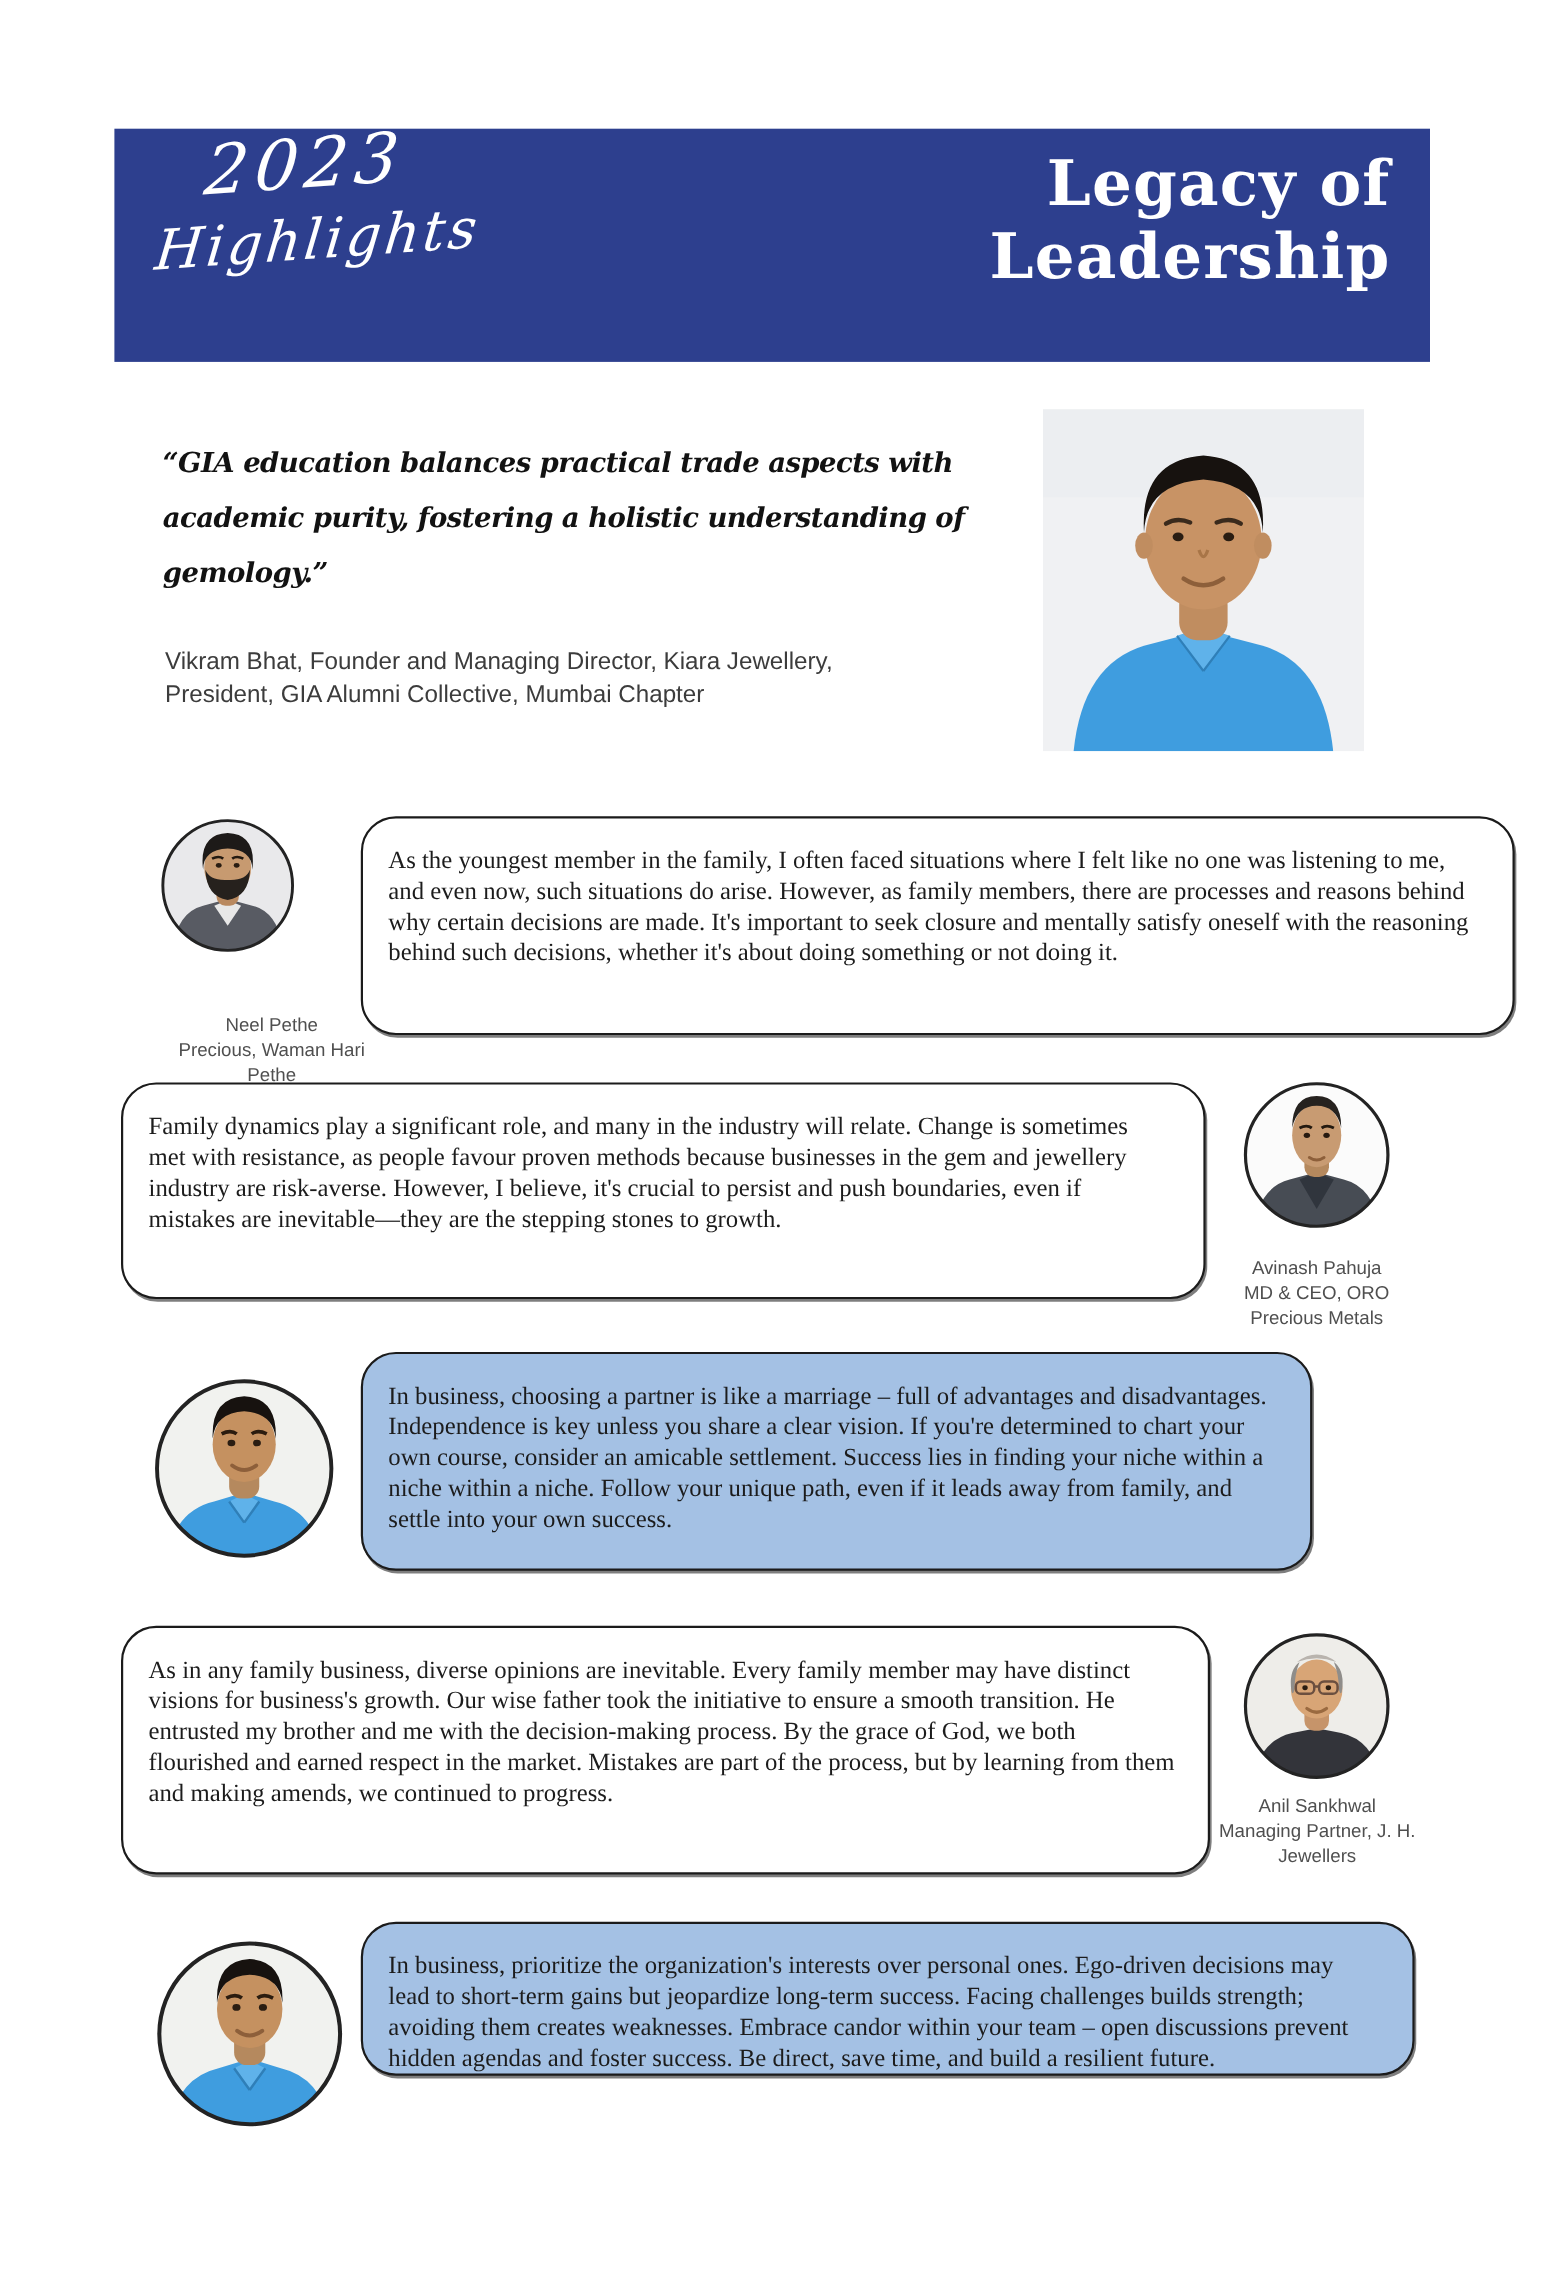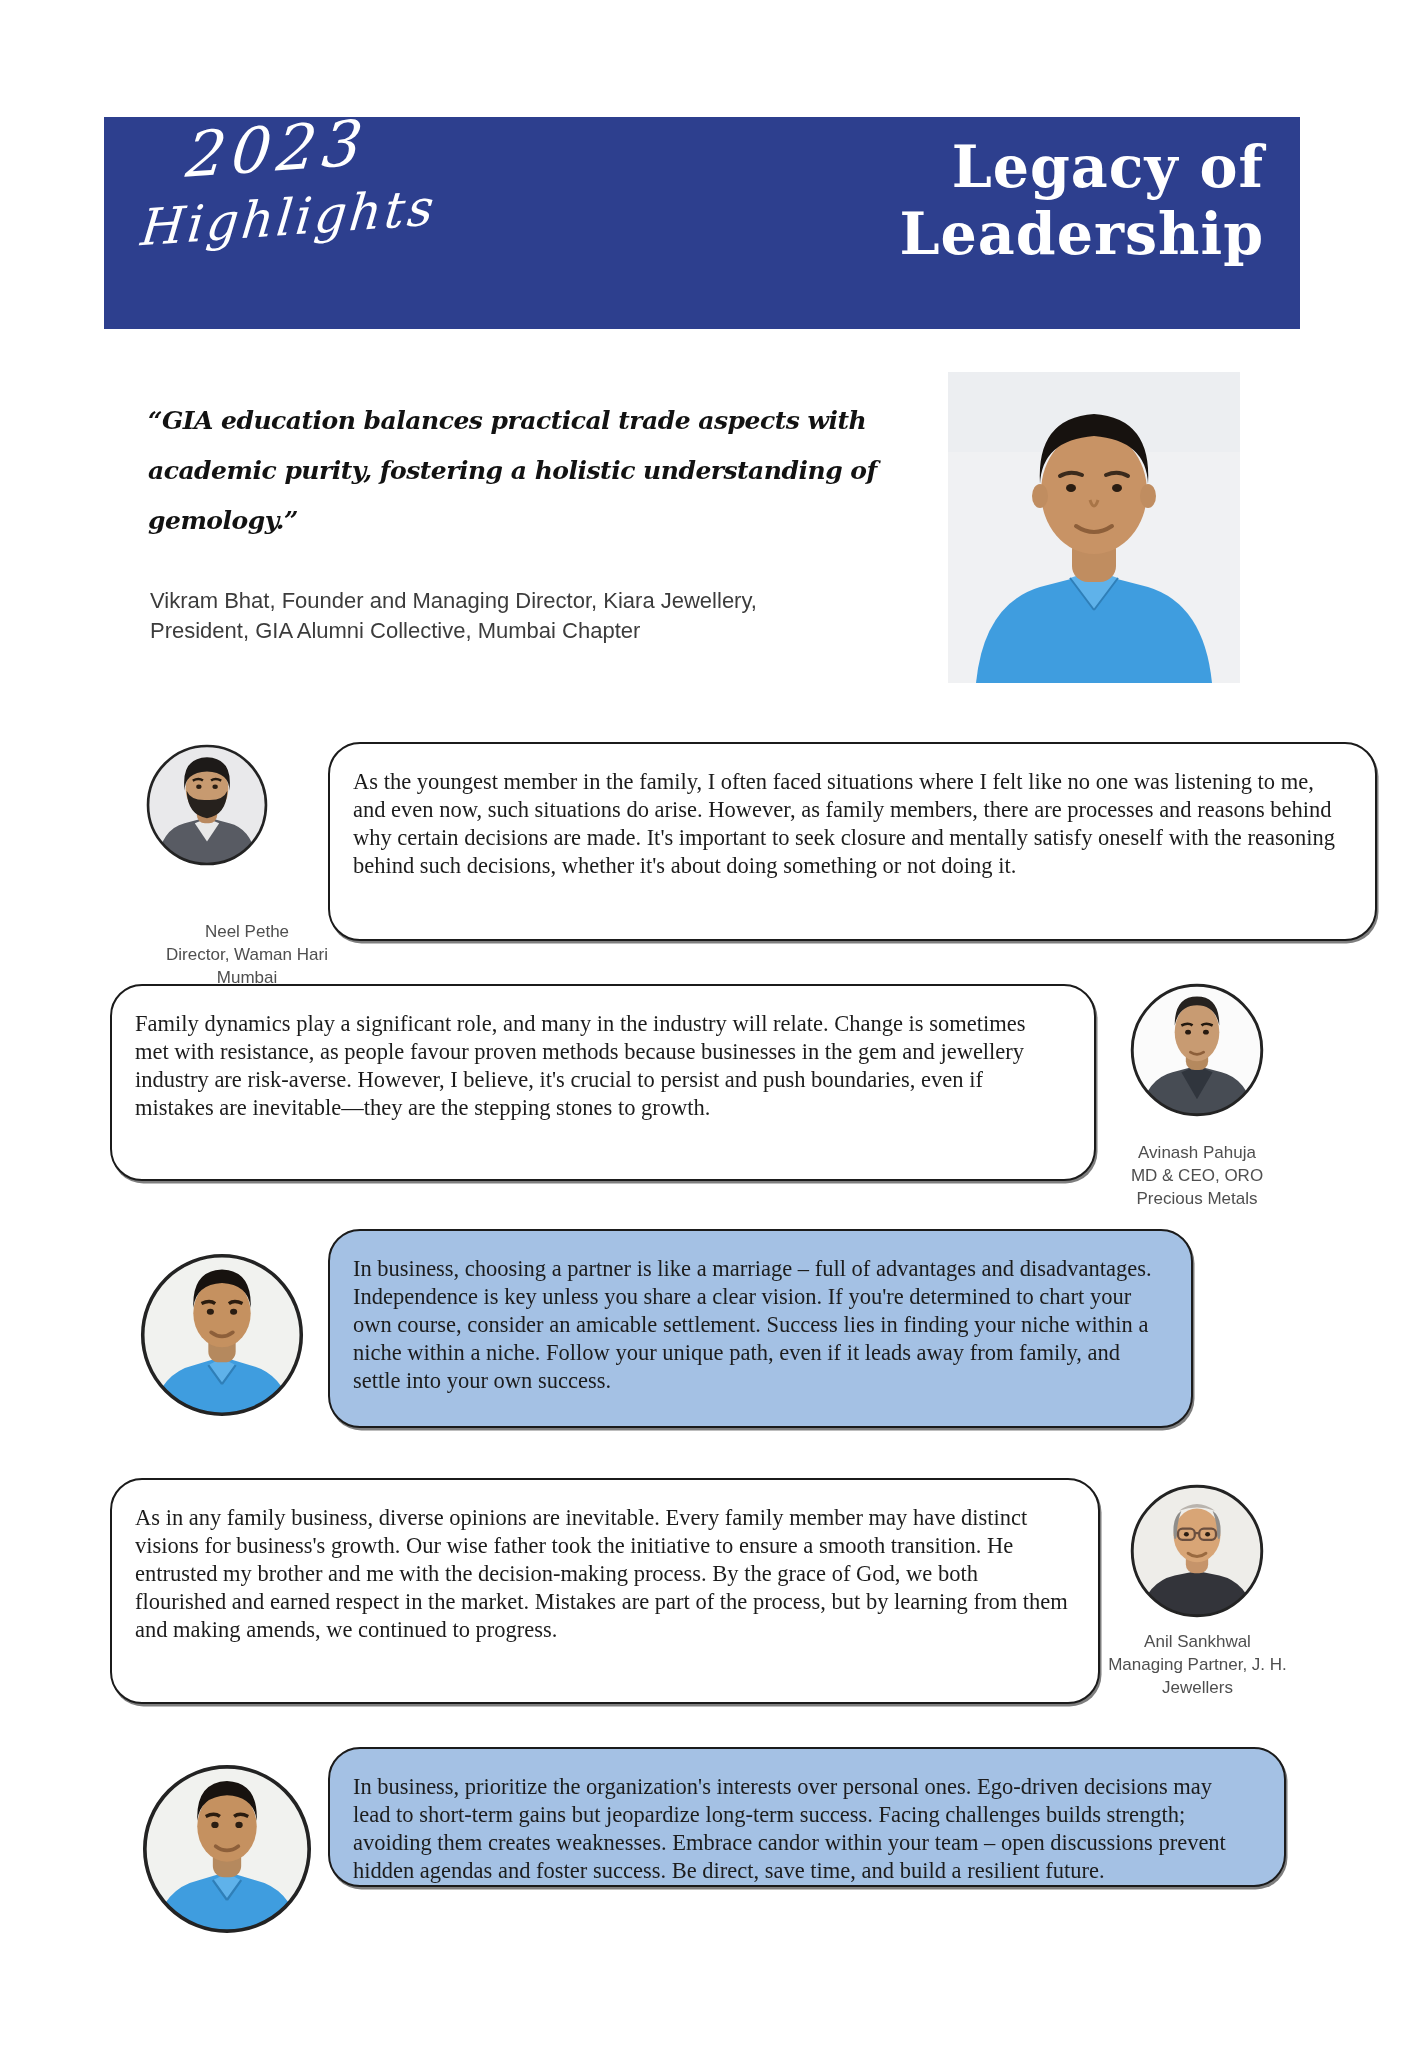--- a/index.html
+++ b/index.html
@@ -114,21 +114,21 @@
         <ellipse cx="52" cy="42" rx="2.6" ry="2.2" fill="#2a1d12"></ellipse>
         <ellipse cx="68" cy="42" rx="2.6" ry="2.2" fill="#2a1d12"></ellipse>
         <path d="M46 36 Q52 33 56 36" stroke="#241a10" stroke-width="2.4" fill="none"></path>
         <path d="M64 36 Q68 33 74 36" stroke="#241a10" stroke-width="2.4" fill="none"></path>
       </g>
       <circle cx="60" cy="60" r="58" fill="none" stroke="#232323" stroke-width="2.6"></circle>
     </svg>
   </div>
   <div class="caption caption-1">
     <div>Neel Pethe</div>
-    <div>Director, Waman Hari Mumbai</div>
+    <div>Precious, Waman Hari Pethe</div>
   </div>
   <div class="bubble bubble-1" style="background: rgb(255, 255, 255);">As the youngest member in the family, I often faced situations where I felt like no one was listening to me, and even now, such situations do arise. However, as family members, there are processes and reasons behind why certain decisions are made. It's important to seek closure and mentally satisfy oneself with the reasoning behind such decisions, whether it's about doing something or not doing it.</div>
 
   <div class="bubble bubble-2" style="background: rgb(255, 255, 255);">Family dynamics play a significant role, and many in the industry will relate. Change is sometimes met with resistance, as people favour proven methods because businesses in the gem and jewellery industry are risk-averse. However, I believe, it's crucial to persist and push boundaries, even if mistakes are inevitable—they are the stepping stones to growth.</div>
   <div class="avatar avatar-2">
     <svg viewBox="0 0 120 120">
       <defs>
           <clipPath id="cp2">
             <circle cx="60" cy="60" r="58"></circle>
           </clipPath>

